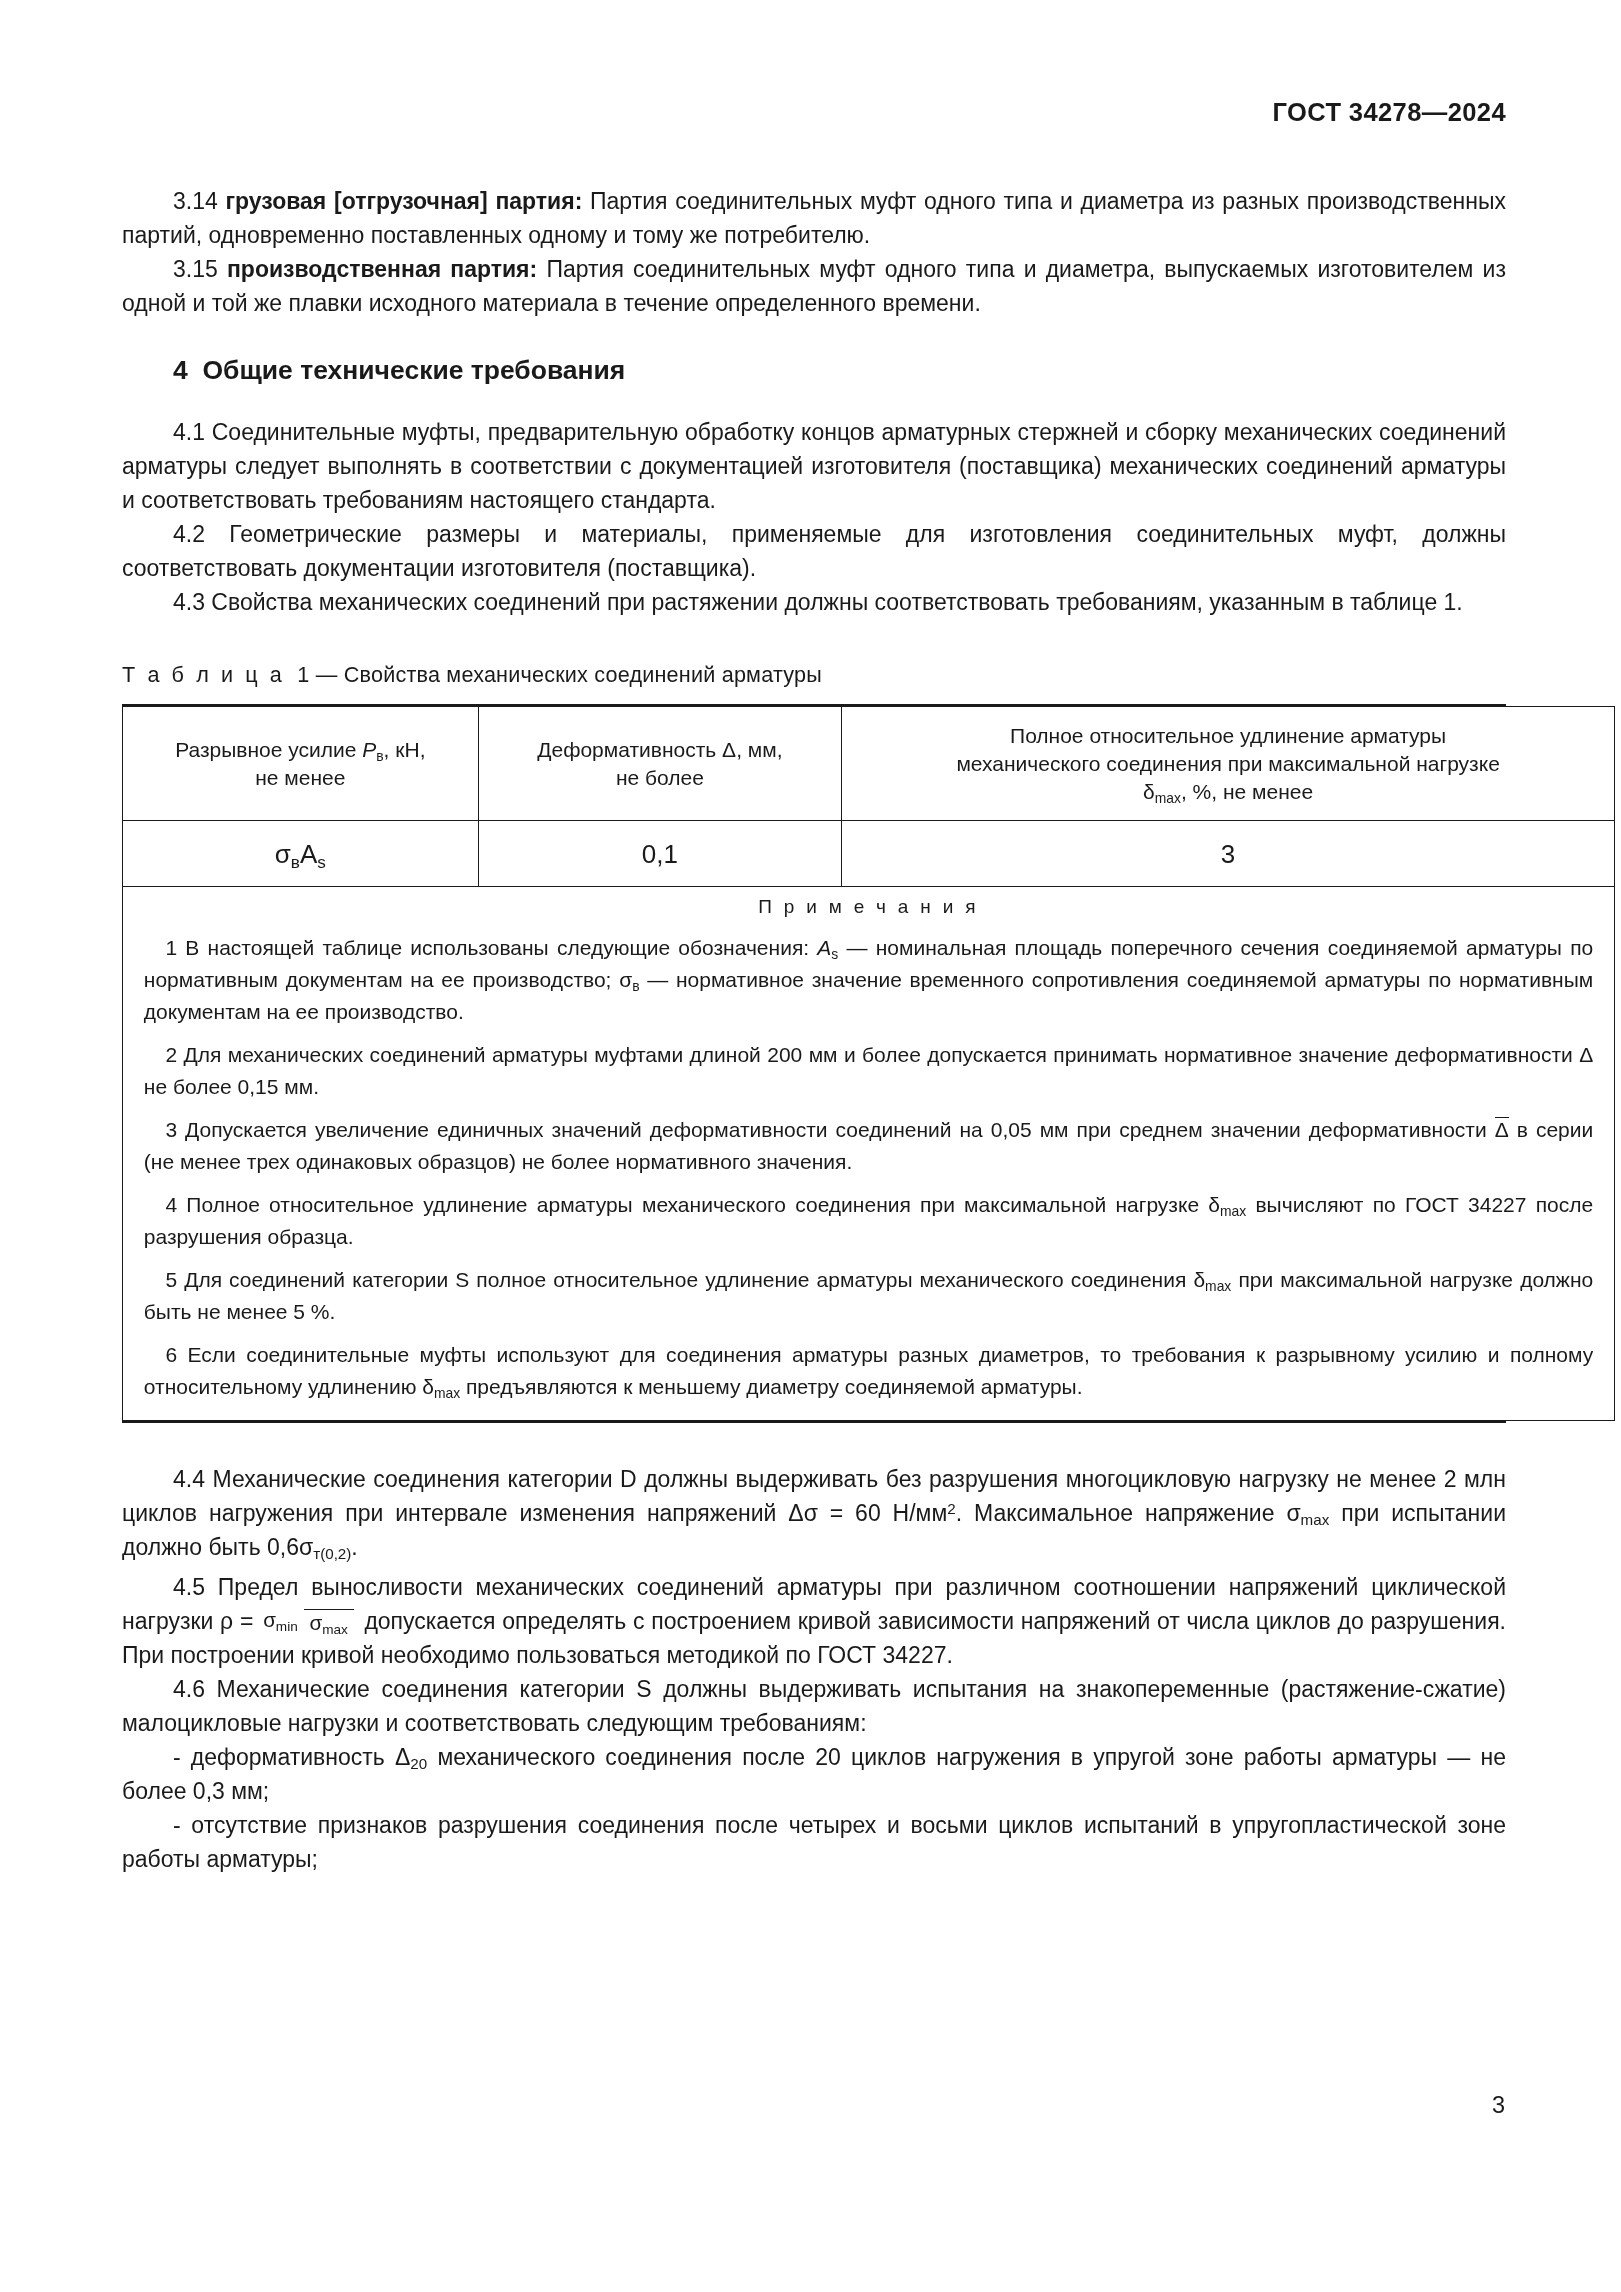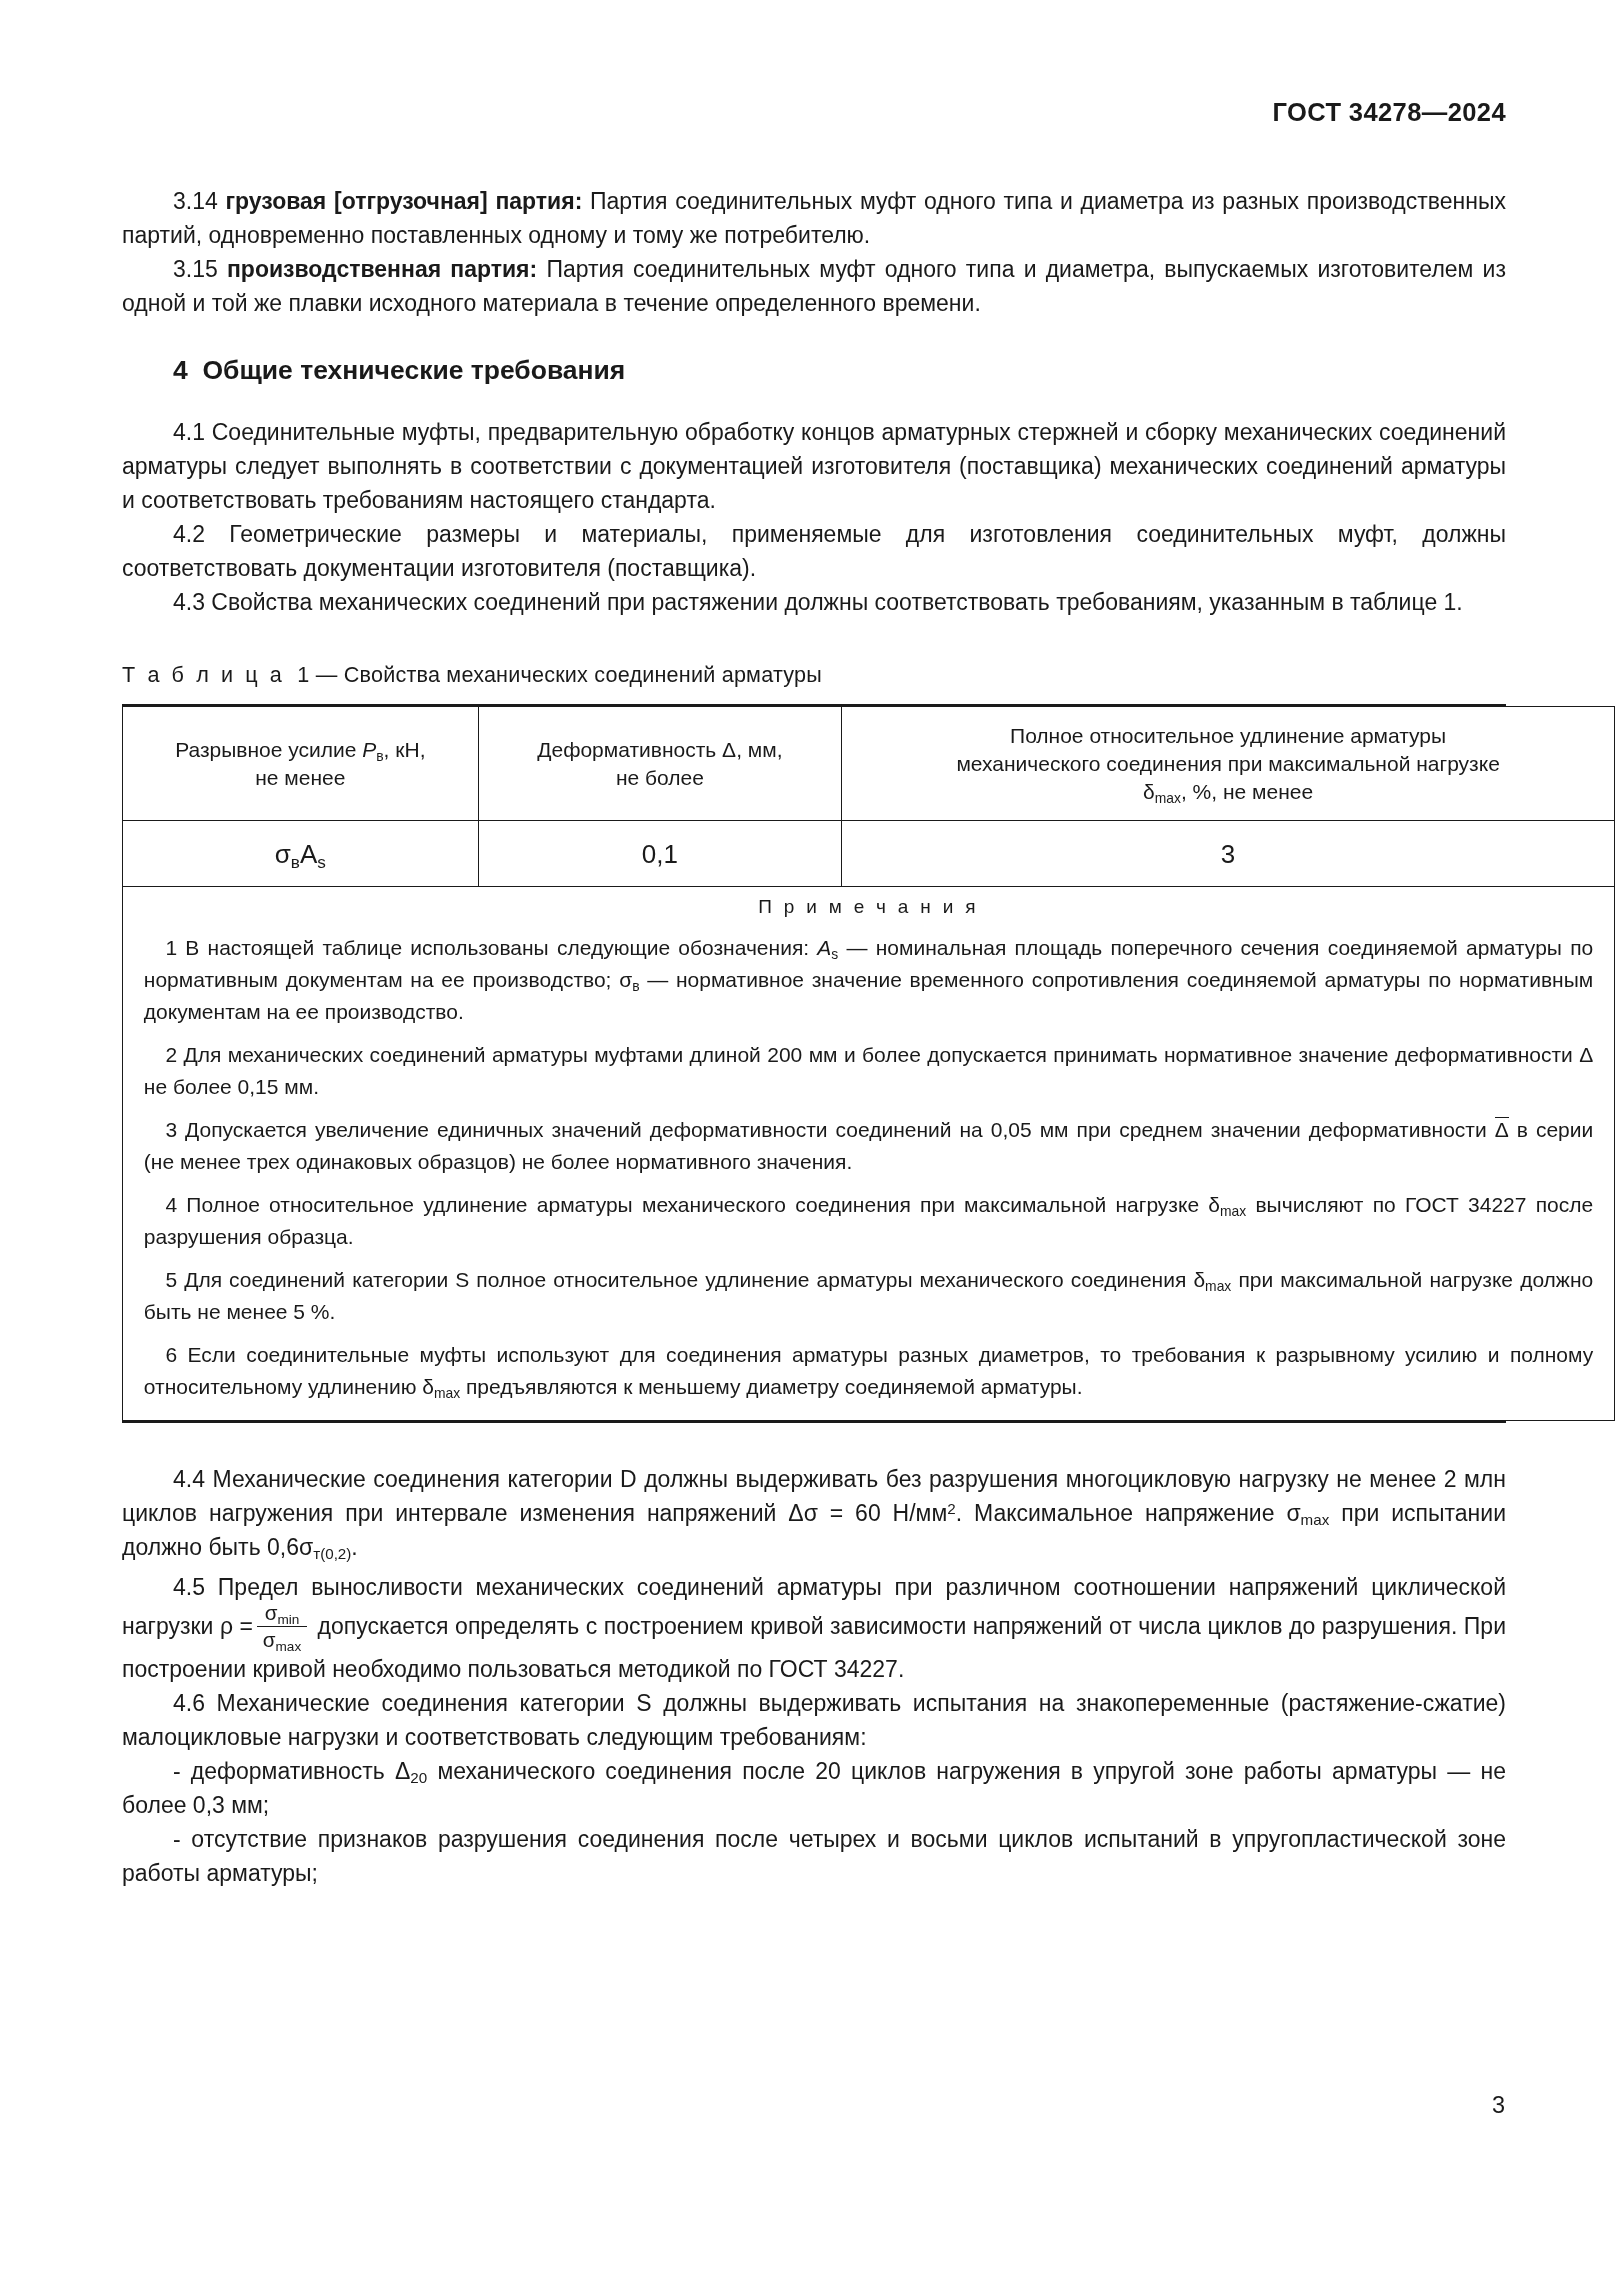--- a/index.html
+++ b/index.html
@@ -128,21 +128,21 @@
   sup { vertical-align: 0.48em; }
   .ital { font-style: italic; }
   .ovl {
     display: inline-block;
     border-top: 1.6px solid #1a1a1a;
     padding-top: 1px;
     line-height: 1;
   }
   .frac {
     display: inline-flex;
-    flex-direction: column;
+    flex-direction: row;
     align-items: center;
     vertical-align: middle;
     margin: 0 3.9px;
     line-height: 1.05;
     font-size: 20.6px;
     position: relative;
     top: -2px;
     justify-content: space-between;
   }
   .frac .num { padding: 0 5.9px 2px 5.9px; }

